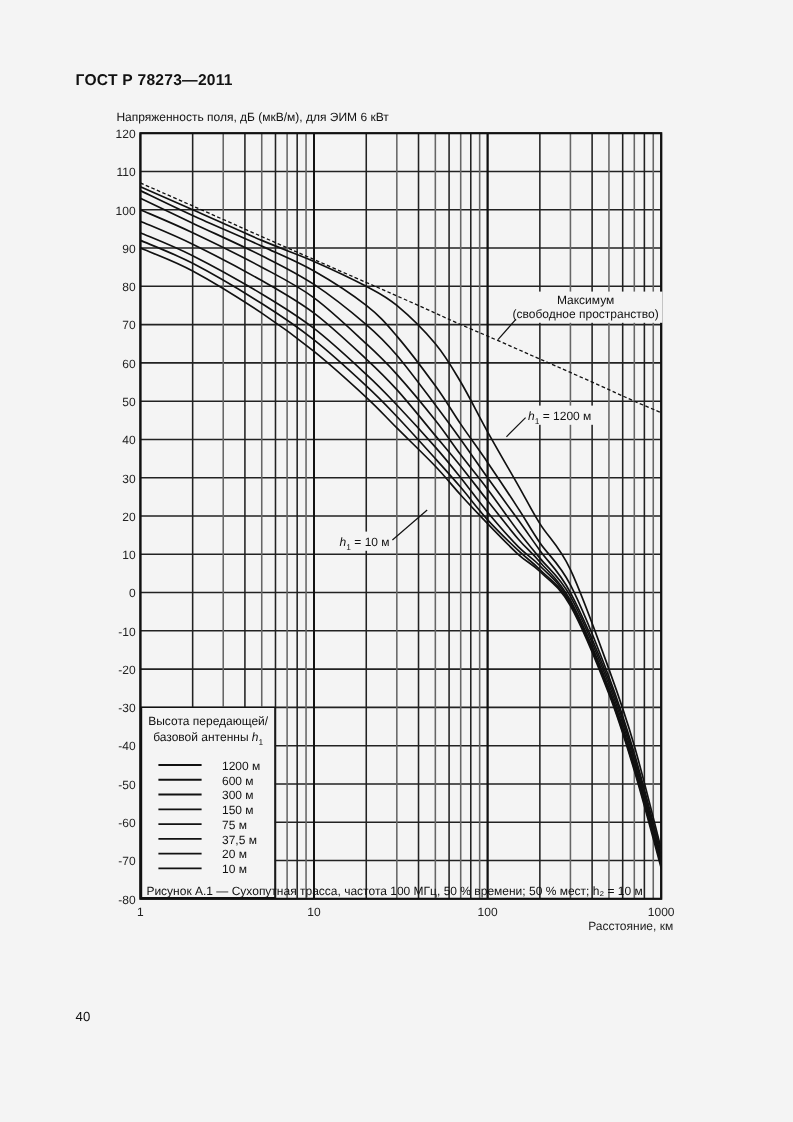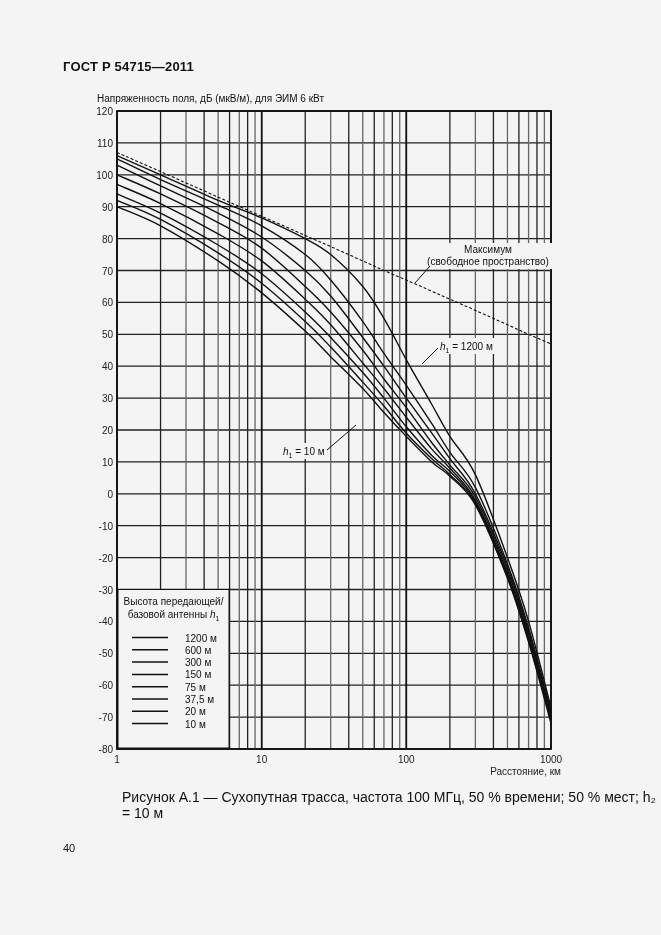--- a/index.html
+++ b/index.html
@@ -1,29 +1,29 @@
 <!DOCTYPE html>
 <html><head>
 <meta charset="utf-8">
 <style>
   html, body { margin:0; padding:0; background:#f4f4f4; }
   body { width:661px; height:935px; position:relative; overflow:hidden;
          font-family:"Liberation Sans", sans-serif; color:#111; }
   .doc-header { position:absolute; left:63px; top:59px; font-size:13px; font-weight:bold; letter-spacing:0.2px; }
   .y-title { position:absolute; left:97px; top:93px; font-size:10px; }
-  .caption { position:absolute; left:122px; top:789px; font-size:14px; }
+  .caption { position:absolute; left:122px; top:738px; font-size:10px; }
   .page-num { position:absolute; left:63px; top:842px; font-size:11px; }
   svg { position:absolute; left:0; top:0; }
   .tick { font-family:"Liberation Sans", sans-serif; font-size:10px; fill:#222; }
   .ann { font-family:"Liberation Sans", sans-serif; font-size:10px; fill:#111; }
 </style>
 </head>
 <body>
 
-<div class="doc-header">ГОСТ Р 54715—2011</div>
+<div class="doc-header">ГОСТ Р 78273—2011</div>
 <div class="y-title">Напряженность поля, дБ (мкВ/м), для ЭИМ 6 кВт</div>
 
 <svg id="chart" width="661" height="935" xmlns="http://www.w3.org/2000/svg">
   <g id="grid">
       <line x1="117" x2="551" y1="749" y2="749" stroke="#222" stroke-width="1.3"></line>
       <line x1="117" x2="551" y1="717.1" y2="717.1" stroke="#222" stroke-width="1.3"></line>
       <line x1="117" x2="551" y1="685.2" y2="685.2" stroke="#222" stroke-width="1.3"></line>
       <line x1="117" x2="551" y1="653.3" y2="653.3" stroke="#222" stroke-width="1.3"></line>
       <line x1="117" x2="551" y1="621.4" y2="621.4" stroke="#222" stroke-width="1.3"></line>
       <line x1="117" x2="551" y1="589.5" y2="589.5" stroke="#222" stroke-width="1.3"></line>

